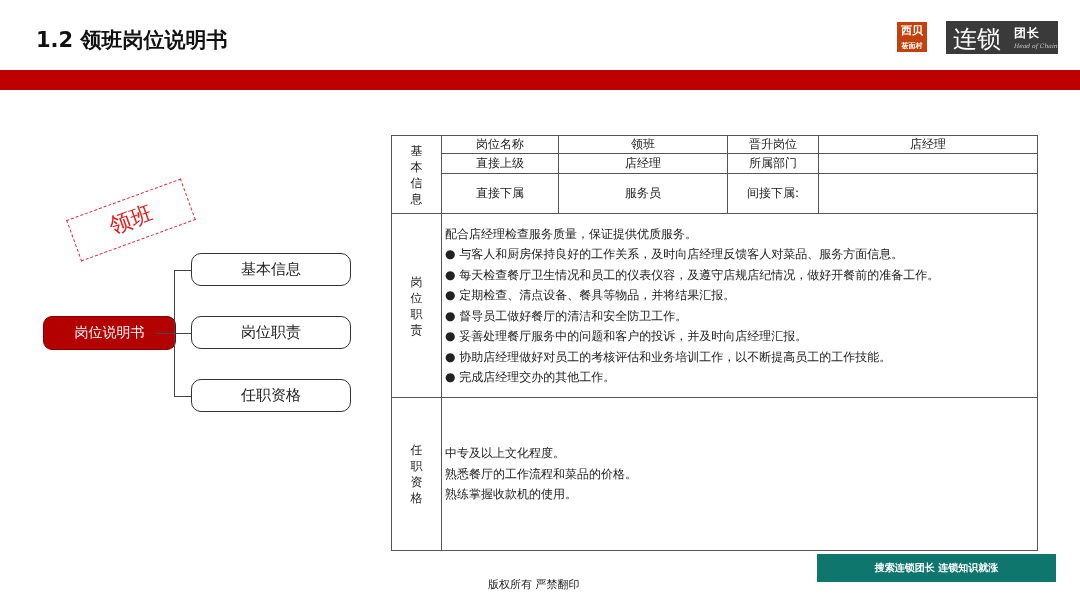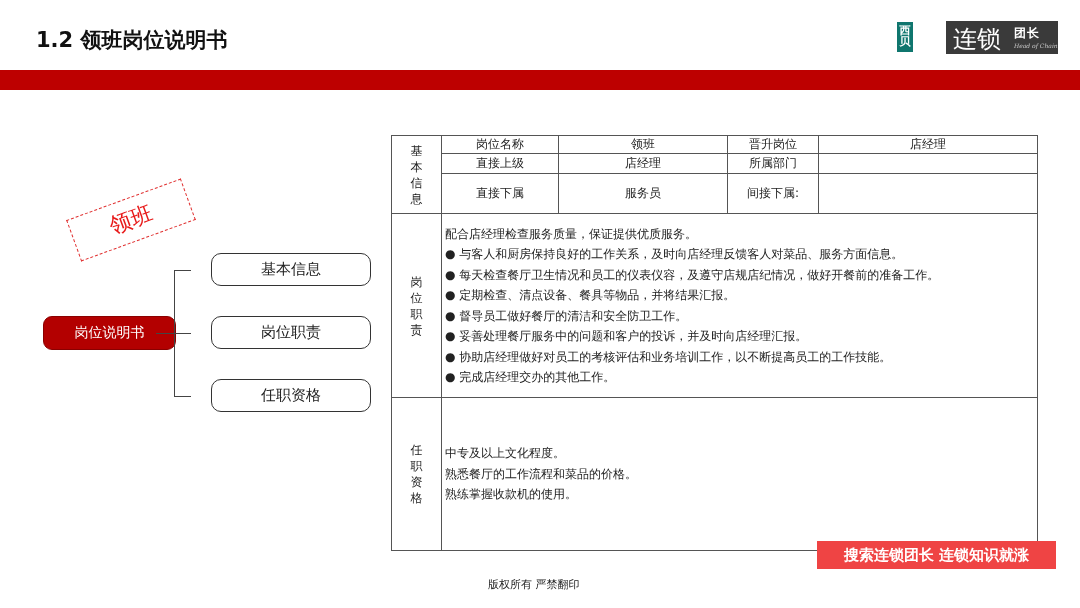--- a/index.html
+++ b/index.html
@@ -10,22 +10,22 @@
     position: absolute; left: 36px; top: 26px;
     font-size: 21px; font-weight: bold; color: #111; letter-spacing: 0px;
   }
   .red-band {
     position: absolute; left: 0; top: 70px; width: 1080px; height: 20px;
     background: #bd0000;
   }
 
   
   .logo-xibei {
-    position: absolute; left: 897px; top: 22px; width: 16px; height: 30px;
-    background: #0f766e; color: #fff; text-align: center;
+    position: absolute; left: 897px; top: 22px; width: 30px; height: 30px;
+    background: #c2410c; color: #fff; text-align: center;
     font-weight: bold; line-height: 1;
   }
   .logo-xibei .l1 { display: block; font-size: 11px; margin-top: 3px; }
   .logo-xibei .l2 { display: block; font-size: 7px; margin-top: 7px; }
   .logo-chain {
     position: absolute; left: 946px; top: 21px; width: 112px; height: 33px;
     background: #3a3a3a; color: #fff;
   }
   .logo-chain .big { position: absolute; left: 7px; top: 2px; font-size: 24px; font-weight: normal; }
   .logo-chain .small { position: absolute; left: 68px; top: 4px; font-size: 12px; font-weight: bold; letter-spacing: 1px; }
@@ -41,43 +41,43 @@
 
   
   .root-node {
     position: absolute; left: 43px; top: 316px; width: 133px; height: 34px;
     background: #b30000; border: 1px solid #8a0000; border-radius: 9px;
     color: #fff; font-size: 14px; display: flex; align-items: center; justify-content: center;
   }
   .branch-node {
     position: absolute; left: 191px; width: 160px; height: 33px;
     background: #fff; border: 1px solid #333; border-radius: 10px;
-    font-size: 15px; color: #222; display: flex; align-items: center; justify-content: center; margin-left: 20px;
+    font-size: 15px; color: #222; display: flex; align-items: center; justify-content: center;
   }
   .line { position: absolute; background: #444; }
 
   
   .jd-table {
     position: absolute; left: 391px; top: 135px; width: 646px;
     border-collapse: collapse; table-layout: fixed;
     font-size: 12px; color: #222;
   }
   .jd-table td { border: 1px solid #555; text-align: center; vertical-align: middle; padding: 0; }
   .jd-table .vhead { line-height: 16px; }
   .jd-table .vhead span { display: block; }
   .jd-table .list-cell { text-align: left; vertical-align: middle; padding-left: 3px; line-height: 20.5px; }
   .jd-table .list-cell div { white-space: nowrap; }
   .bullet::before { content: "● "; }
 
   .footer-copy {
     position: absolute; left: 488px; top: 577px; font-size: 11px; color: #222;
   }
   .footer-banner {
-    position: absolute; left: 817px; top: 541px; width: 239px; height: 28px;
-    background: #ef4444; color: #fff; font-size: 15px; font-weight: bold;
+    position: absolute; left: 817px; top: 554px; width: 239px; height: 28px;
+    background: #0f766e; color: #fff; font-size: 10px; font-weight: bold;
     display: flex; align-items: center; justify-content: center;
   }
 </style>
 </head>
 <body>
 
 <div class="page-title">1.2 领班岗位说明书</div>
 
 <div class="logo-xibei">
   <span class="l1">西贝</span>

